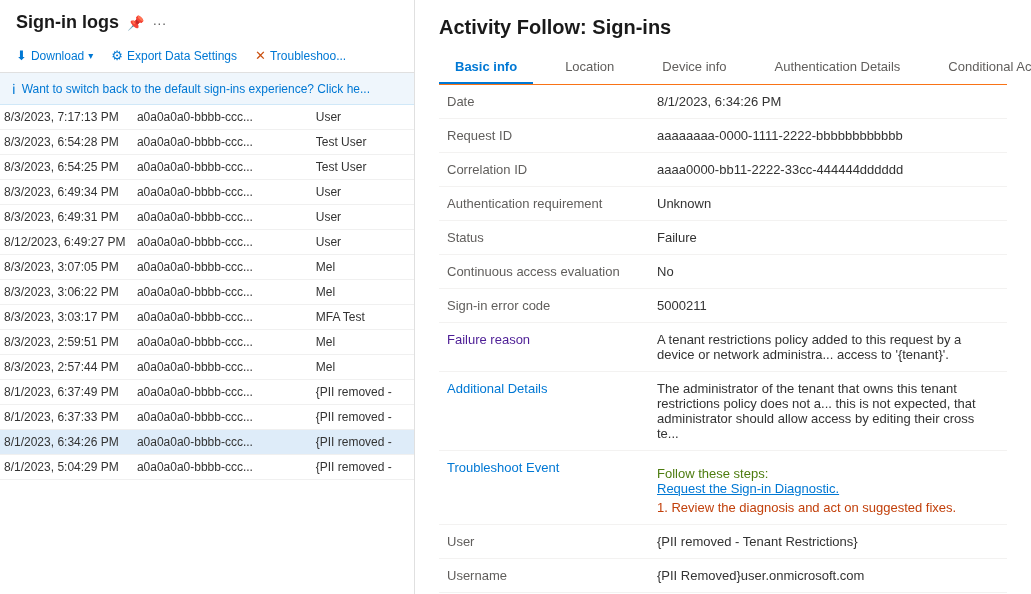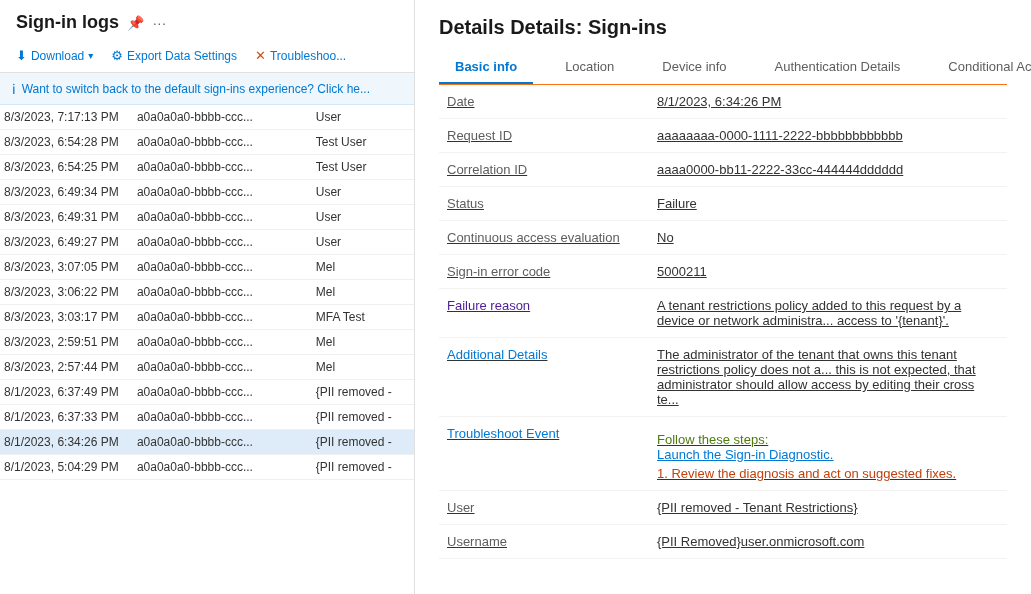--- a/index.html
+++ b/index.html
@@ -151,21 +151,20 @@
       padding: 0 24px 16px 24px;
     }
 
     .detail-table {
       width: 100%;
       border-collapse: collapse;
     }
 
     .detail-table tr {
       border-bottom: 1px solid #f3f2f1;
-      text-decoration: underline;
     }
 
     .detail-table td {
       padding: 9px 8px;
       vertical-align: top;
       font-size: 13px;
     }
 
     .detail-table td:first-child {
       color: #605e5c;
@@ -260,21 +259,21 @@
     <td>8/3/2023, 6:49:34 PM</td>
     <td>a0a0a0a0-bbbb-ccc...</td>
     <td>User</td>
   </tr>
           <tr>
     <td>8/3/2023, 6:49:31 PM</td>
     <td>a0a0a0a0-bbbb-ccc...</td>
     <td>User</td>
   </tr>
           <tr>
-    <td>8/3/2023, 6:49:27 PM</td>
+    <td>8/12/2023, 6:49:27 PM</td>
     <td>a0a0a0a0-bbbb-ccc...</td>
     <td>User</td>
   </tr>
           <tr>
     <td>8/3/2023, 3:07:05 PM</td>
     <td>a0a0a0a0-bbbb-ccc...</td>
     <td>Mel</td>
   </tr>
           <tr>
     <td>8/3/2023, 3:06:22 PM</td>
@@ -316,21 +315,21 @@
     <td>a0a0a0a0-bbbb-ccc...</td>
     <td>{PII removed -</td>
   </tr>
         </tbody>
     </table>
   </div>
 </div>
 
 <div class="right-panel">
   <div class="right-header">
-    <div class="right-title">Details Details: Sign-ins</div>
+    <div class="right-title">Activity Follow: Sign-ins</div>
     <div class="tabs" id="tabs-container">
     <div class="tab active">Basic info</div>
         <div class="tab">Location</div>
         <div class="tab">Device info</div>
         <div class="tab">Authentication Details</div>
         <div class="tab">Conditional Access</div>
         <div class="tab">Report-only</div>
       </div>
   </div>
 
@@ -343,20 +342,24 @@
     </tr>
           <tr>
       <td style="">Request ID</td>
       <td class="">aaaaaaaa-0000-1111-2222-bbbbbbbbbbbb</td>
     </tr>
           <tr>
       <td style="">Correlation ID</td>
       <td class="">aaaa0000-bb11-2222-33cc-444444dddddd</td>
     </tr>
           <tr>
+      <td style="">Authentication requirement</td>
+      <td class="">Unknown</td>
+    </tr>
+          <tr>
       <td style="">Status</td>
       <td class="value-red">Failure</td>
     </tr>
           <tr>
       <td style="">Continuous access evaluation</td>
       <td class="">No</td>
     </tr>
           <tr>
       <td style="">Sign-in error code</td>
       <td class="value-blue">5000211</td>
@@ -367,21 +370,21 @@
     </tr>
           <tr>
       <td style="color:#0078d4;">Additional Details</td>
       <td class="value-orange">The administrator of the tenant that owns this tenant restrictions policy does not a... this is not expected, that administrator should allow access by editing their cross te...</td>
     </tr>
           <tr>
       <td style="color:#0078d4;">Troubleshoot Event</td>
       <td>
         <div class="troubleshoot-steps">
           <div class="troubleshoot-title">Follow these steps:</div>
-          <a class="troubleshoot-link">Launch the Sign-in Diagnostic.</a>
+          <a class="troubleshoot-link">Request the Sign-in Diagnostic.</a>
           <div class="troubleshoot-step">1. Review the diagnosis and act on suggested fixes.</div>
         </div>
       </td>
     </tr>
           <tr>
       <td style="">User</td>
       <td class="value-blue">{PII removed - Tenant Restrictions}</td>
     </tr>
           <tr>
       <td style="">Username</td>

